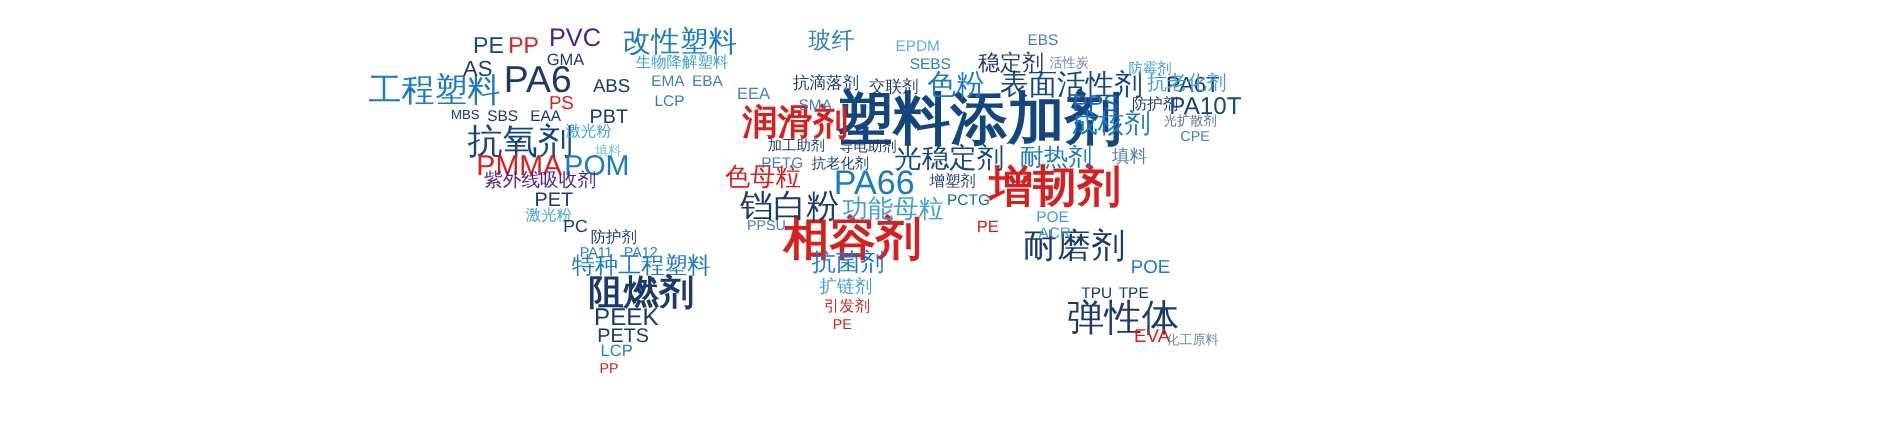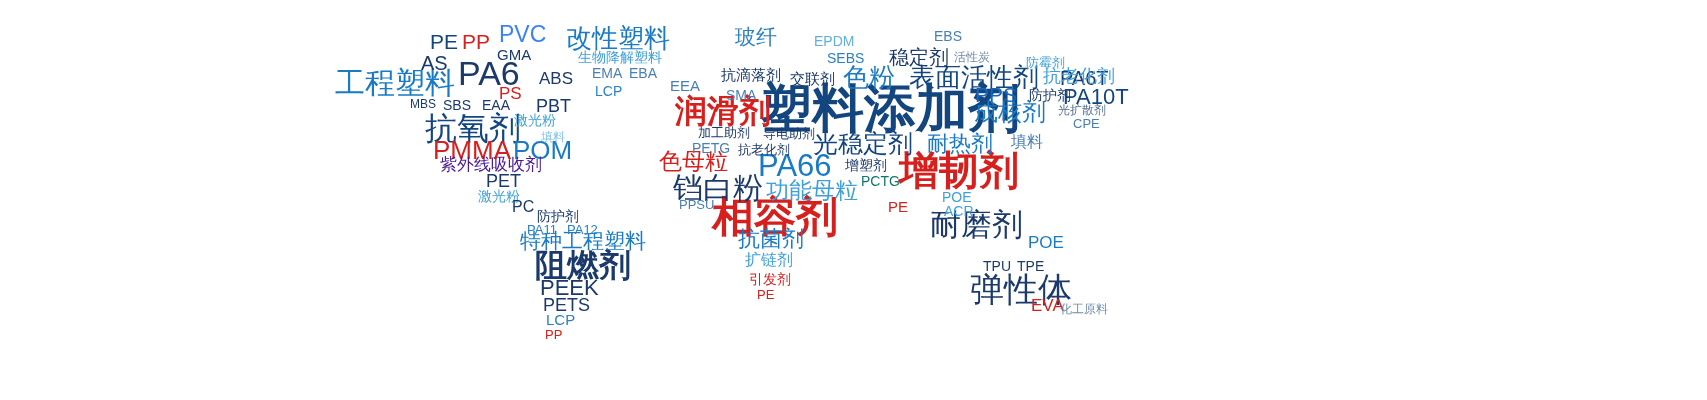--- a/index.html
+++ b/index.html
@@ -53,21 +53,21 @@
     <span class="word w-normal" style="left: 513px; top: 137px; font-size: 26px; color: rgb(26, 123, 196);">POM</span>
     <span class="word w-cjk w-normal" style="left: 974px; top: 100px; font-size: 24px; color: rgb(26, 123, 196);">成核剂</span>
     <span class="word w-cjk w-normal" style="left: 766px; top: 179px; font-size: 23px; color: rgb(63, 160, 216);">功能母粒</span>
     <span class="word w-cjk w-normal" style="left: 659px; top: 150px; font-size: 23px; color: rgb(214, 32, 30);">色母粒</span>
     <span class="word w-cjk w-normal" style="left: 927px; top: 133px; font-size: 22px; color: rgb(26, 123, 196);">耐热剂</span>
     <span class="word w-normal" style="left: 1063px; top: 86px; font-size: 22px; color: rgb(19, 70, 127);">PA10T</span>
     <span class="word w-cjk w-normal" style="left: 738px; top: 228px; font-size: 22px; color: rgb(26, 123, 196);">抗菌剂</span>
     <span class="word w-cjk w-normal" style="left: 520px; top: 231px; font-size: 21px; color: rgb(26, 123, 196); text-align: right;">特种工程塑料</span>
     <span class="word w-normal" style="left: 540px; top: 277px; font-size: 22px; color: rgb(27, 58, 107);">PEEK</span>
     <span class="word w-cjk w-normal" style="left: 889px; top: 47px; font-size: 20px; color: rgb(27, 58, 107);">稳定剂</span>
-    <span class="word w-normal" style="left: 499px; top: 23px; font-size: 23px; color: #3b82f6;">PVC</span>
+    <span class="word w-normal" style="left: 499px; top: 23px; font-size: 23px; color: #4c1d95;">PVC</span>
     <span class="word w-normal" style="left: 1060px; top: 68px; font-size: 20px; color: rgb(27, 58, 107);">PA6T</span>
     <span class="word w-normal" style="left: 975px; top: 84px; font-size: 21px; color: rgb(21, 101, 192);">PPS</span>
     <span class="word w-cjk w-normal" style="left: 735px; top: 27px; font-size: 21px; color: rgb(43, 127, 194);">玻纤</span>
     <span class="word w-cjk w-normal" style="left: 1043px; top: 67px; font-size: 18px; color: rgb(63, 160, 216);">抗老化剂</span>
     <span class="word w-normal" style="left: 430px; top: 31px; font-size: 21px; color: rgb(19, 70, 127);">PE</span>
     <span class="word w-normal" style="left: 462px; top: 31px; font-size: 21px; color: rgb(214, 32, 30);">PP</span>
     <span class="word w-normal" style="left: 421px; top: 53px; font-size: 20px; color: rgb(27, 58, 107);">AS</span>
     <span class="word w-normal" style="left: 543px; top: 296px; font-size: 18px; color: rgb(27, 58, 107);">PETS</span>
     <span class="word w-cjk w-normal" style="left: 440px; top: 156px; font-size: 17px; color: #4c1d95;">紫外线吸收剂</span>
     <span class="word w-normal" style="left: 486px; top: 172px; font-size: 18px; color: rgb(27, 58, 107);">PET</span>

